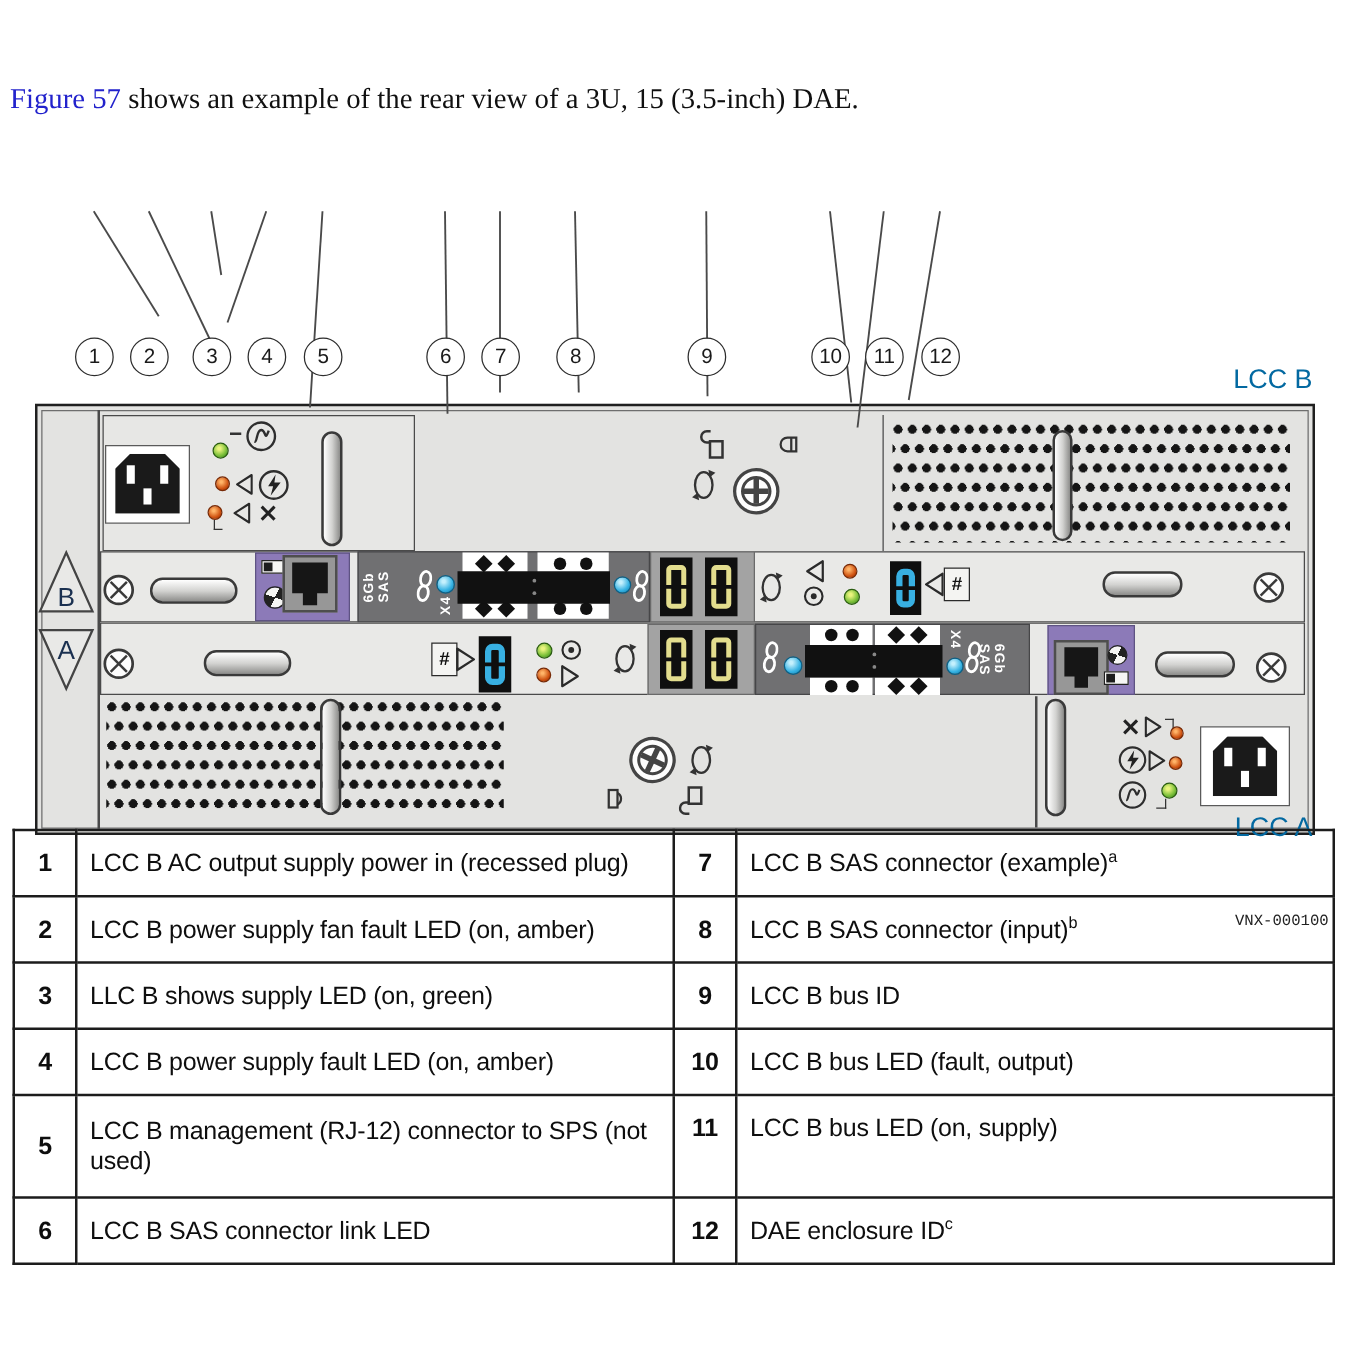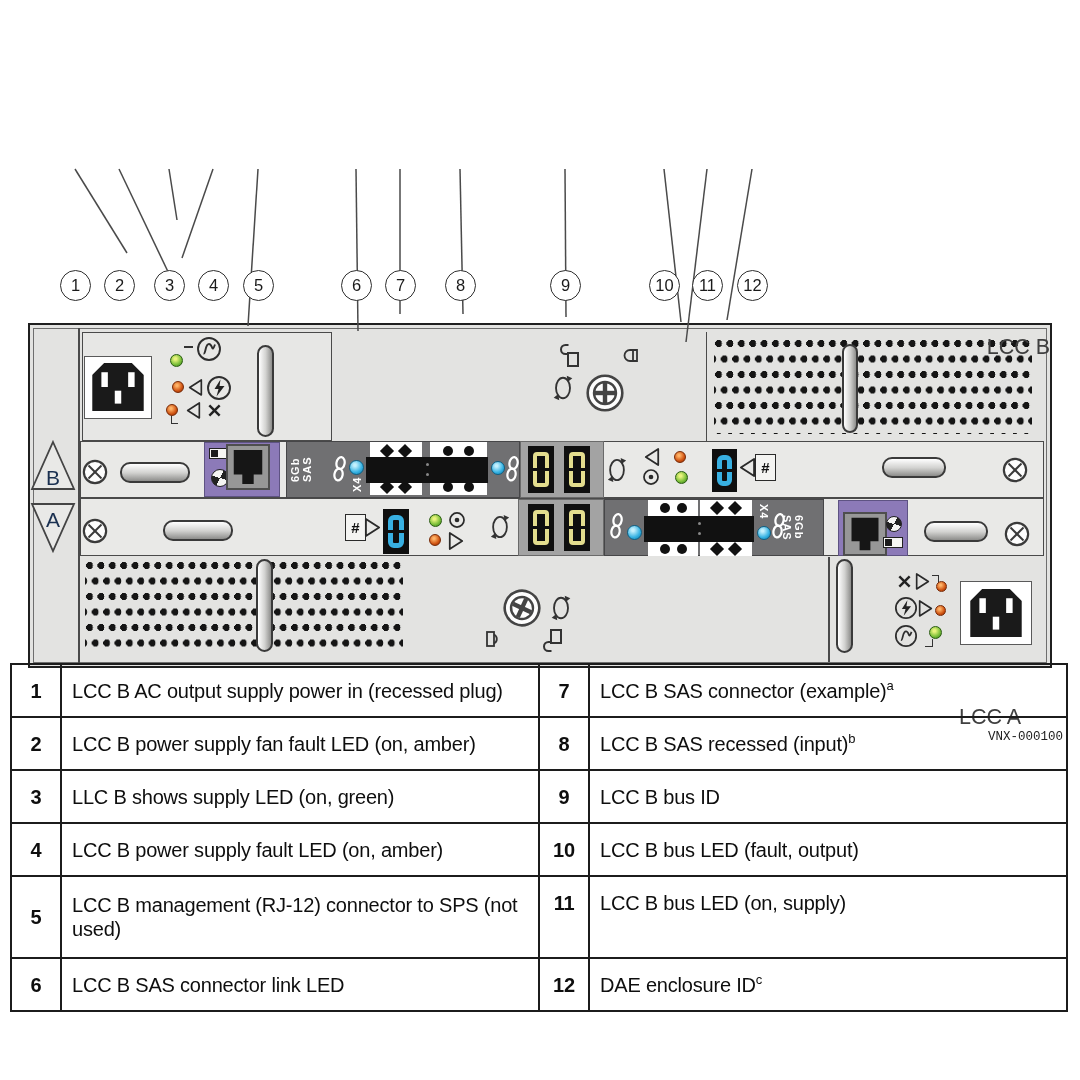--- a/index.html
+++ b/index.html
@@ -36,21 +36,21 @@
   .ring{position:absolute;left:5px;right:5px;top:6px;bottom:6px;border:4px solid #e3dd8e;border-radius:4px;}
   .ring:before,.ring:after{content:"";position:absolute;width:7px;height:3px;background:#0f0f0f;top:calc(50% - 1.5px);}
   .ring:before{left:-6px;} .ring:after{right:-6px;}
   .seg.blue .ring{border-color:#38b0e2;border-width:5px;border-radius:6px;}
   .vtext-up{writing-mode:vertical-rl;transform:rotate(180deg);}
   .vtext-down{writing-mode:vertical-rl;}
   .saslabel{color:#fff;font-weight:bold;font-size:11px;letter-spacing:1px;text-align:center;}
   .callout{width:29px;height:29px;border:1.7px solid #2d2d2d;border-radius:50%;background:#fff;
     display:flex;align-items:center;justify-content:center;font-size:16.5px;color:#1a1a1a;z-index:7;}
   .leaders{left:0;top:0;z-index:5;pointer-events:none;}
-  .lcc{width:120px;text-align:right;font-size:21.5px;color:#404040;margin-top:44px;}
+  .lcc{width:120px;text-align:right;font-size:21.5px;color:#0369a1;}
   .partcode{width:120px;text-align:right;font-size:12.5px;color:#222;font-family:Liberation Mono, monospace;}
   .hashbox{border:1.7px solid #2a2a2a;background:#f4f4f2;box-sizing:border-box;
     display:flex;align-items:center;justify-content:center;font-weight:bold;font-size:15px;color:#111;}
   .dash{background:#333;}
   .hook{box-sizing:border-box;}
   .diamond{width:10px;height:10px;background:#111;transform:rotate(45deg);}
   .dot{width:10px;height:10px;background:#111;border-radius:50%;}
   .patch{background:#fff;display:flex;align-items:center;justify-content:space-around;box-sizing:border-box;padding:0 8px;}
   .barcolon{width:3px;height:3px;background:#888;border-radius:50%;}
   .battery{background:#f6f6f4;border:1.5px solid #222;box-sizing:border-box;}
@@ -133,20 +133,21 @@
         <rect x="10" y="10" width="7" height="16" fill="#fff"></rect>
         <rect x="39" y="10" width="7" height="16" fill="#fff"></rect>
         <rect x="24.5" y="30" width="7" height="14" fill="#fff"></rect>
       </symbol>
       <symbol id="sym-rj12" viewBox="0 0 34 40">
         <path d="M2,2 h30 v26 h-9 v10 h-12 v-10 h-9 z" fill="#161616"></path>
       </symbol>
     </defs>
   </svg>
 
+  <p class="caption"><a href="#">Figure 57</a><span> shows an example of the rear view of a 3U, 15 (3.5-inch) DAE.</span></p>
 
   <div class="abs" style="left:0;top:130px;width:1080px;height:500px;">
 
     <div class="abs chassis"></div>
     <div class="abs chassis-inner" style="position:absolute;"></div>
     <div class="abs vline" style="left:78px;top:198px;width:1.5px;height:335px;"></div>
 
     <svg class="abs" style="left:29px;top:309px;" width="48" height="54">
       <polygon points="24,3 45,50 3,50" fill="#e9e9e7" stroke="#444" stroke-width="1.8"></polygon>
       <text x="24" y="46" text-anchor="middle" font-size="21" fill="#1a3050">B</text>
@@ -455,21 +456,21 @@
         <span>10</span>
       </div>
     <div class="abs callout" style="left:692px;top:140px;">
         <span>11</span>
       </div>
     <div class="abs callout" style="left:737px;top:140px;">
         <span>12</span>
       </div>
 
     <div class="abs lcc" style="left:930px;top:161px;">LCC B</div>
-    <div class="abs lcc" style="left:930px;top:531px;text-align:center;">LCC A</div>
+    <div class="abs lcc" style="left:930px;top:520px;">LCC A</div>
     <div class="abs partcode" style="left:943px;top:600px;">VNX-000100</div>
   </div>
 
   <table class="desc-table">
     <colgroup>
         <col style="width:50px">
         <col style="width:478px">
         <col style="width:50px">
         <col style="width:478px">
       </colgroup>
@@ -477,21 +478,21 @@
       <tr style="height:53px;">
         <td class="num">1</td>
         <td><span>LCC B AC output supply power in (recessed plug)</span></td>
         <td class="num">7</td>
         <td><span>LCC B SAS connector (example)</span><sup>a</sup></td>
       </tr>
       <tr style="height:53px;">
         <td class="num">2</td>
         <td><span>LCC B power supply fan fault LED (on, amber)</span></td>
         <td class="num">8</td>
-        <td><span>LCC B SAS recessed (input)</span><sup>b</sup></td>
+        <td><span>LCC B SAS connector (input)</span><sup>b</sup></td>
       </tr>
       <tr style="height:53px;">
         <td class="num">3</td>
         <td><span>LLC B shows supply LED (on, green)</span></td>
         <td class="num">9</td>
         <td><span>LCC B bus ID</span><sup></sup></td>
       </tr>
       <tr style="height:53px;">
         <td class="num">4</td>
         <td><span>LCC B power supply fault LED (on, amber)</span></td>

